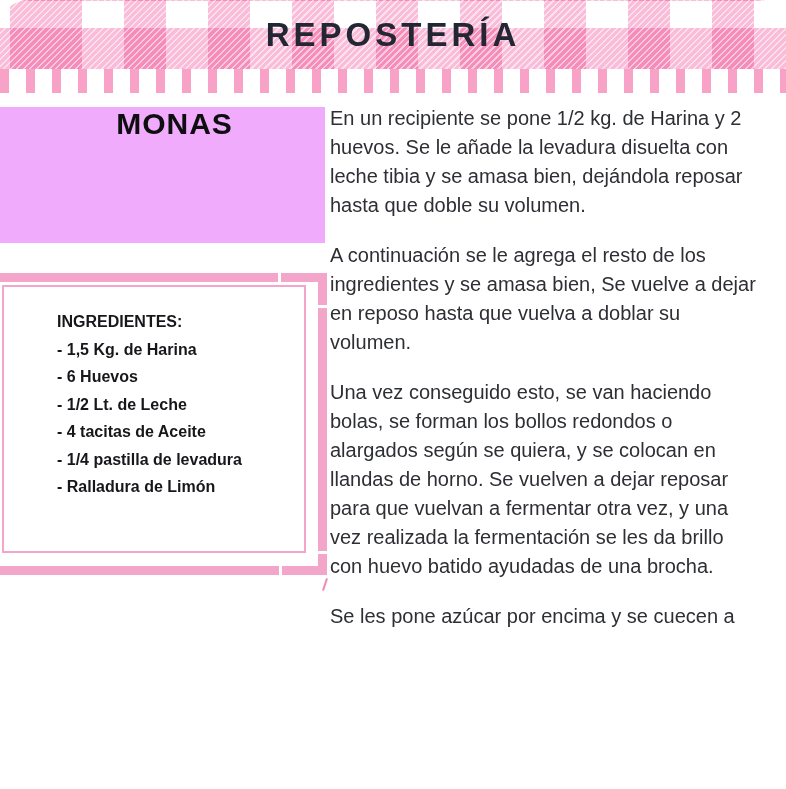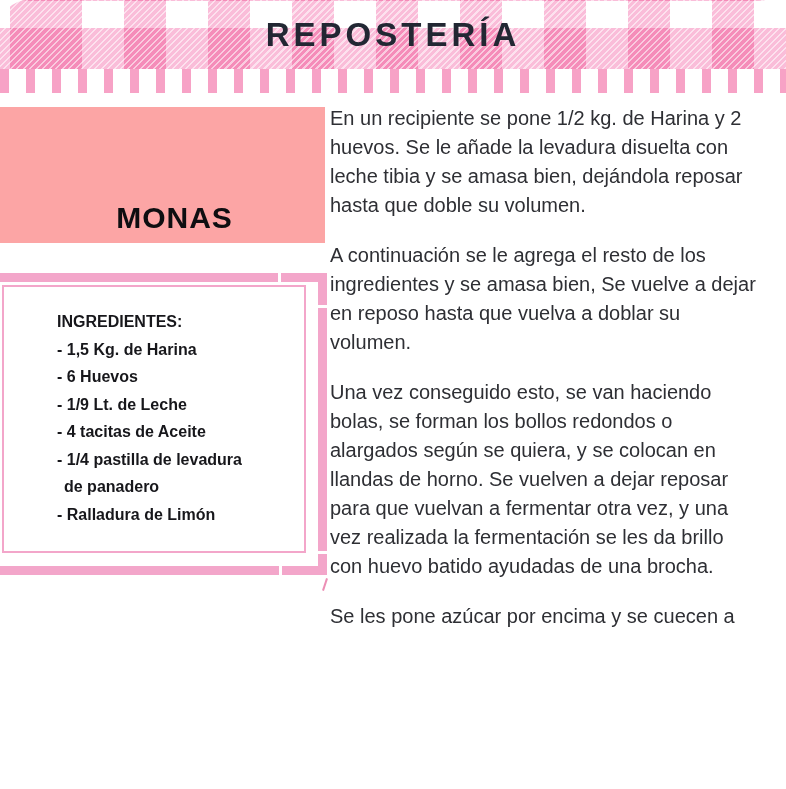--- a/index.html
+++ b/index.html
@@ -38,22 +38,22 @@
     display:flex; align-items:center; justify-content:center;
   }
   .title {
     font-size:33px; font-weight:700; letter-spacing:4px;
     color:#222733;
   }
 
   
   .monas-box {
     position:absolute; left:0; top:107px; width:325px; height:136px;
-    background:#fca5a5;
-    display:flex; align-items:flex-end; justify-content:center;
+    background:#f0abfc;
+    display:flex; align-items:flex-start; justify-content:center;
     padding-bottom:8px;
     padding-left:24px;
   }
   .monas-title { font-size:30px; font-weight:700; letter-spacing:1px; color:#0E0E11; }
 
   
   .frame-outer {
     position:absolute; left:-20px; top:273px; width:347px; height:302px;
     border:9px solid #F3A6CA;
   }
@@ -113,24 +113,23 @@
   <div class="tick tick-v-top"></div>
   <div class="tick tick-v-bottom"></div>
   <div class="tick tick-h-mid"></div>
   <div class="tick tick-h-low"></div>
 
   <div class="ingredients">
     <div>INGREDIENTES:</div>
     <div id="ingredient-lines">
         <div>- 1,5 Kg. de Harina</div>
         <div>- 6 Huevos</div>
-        <div>- 1/9 Lt. de Leche</div>
+        <div>- 1/2 Lt. de Leche</div>
         <div>- 4 tacitas de Aceite</div>
         <div>- 1/4 pastilla de levadura</div>
-        <div class="cont">de panadero</div>
         <div>- Ralladura de Limón</div>
       </div>
   </div>
 
   <div class="instructions" id="instruction-paragraphs">
       <p>En un recipiente se pone 1/2 kg. de Harina y 2
 huevos. Se le añade la levadura disuelta con
 leche tibia y se amasa bien, dejándola reposar
 hasta que doble su volumen.</p>
       <p>A continuación se le agrega el resto de los

